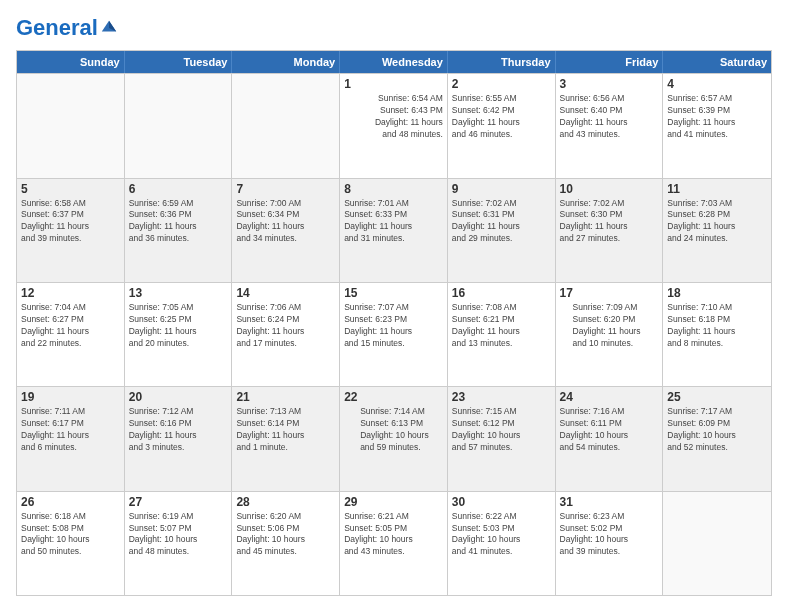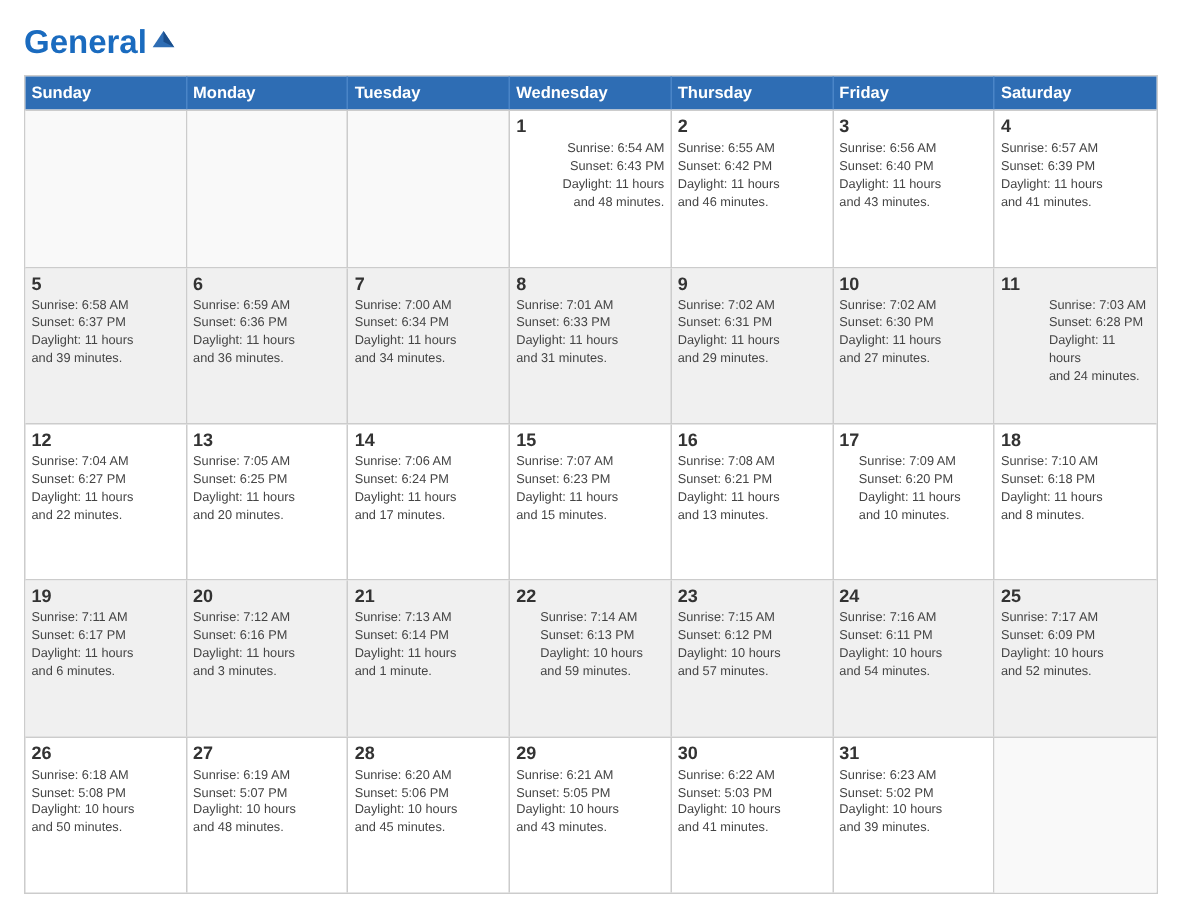--- a/index.html
+++ b/index.html
@@ -63,21 +63,21 @@
     .cal-header {
       display: grid;
       grid-template-columns: repeat(7, 1fr);
       background: #2e6db4;
     }
     .cal-header-cell {
       color: #fff;
       font-size: 11px;
       font-weight: bold;
       padding: 5px 4px;
-      text-align: left;
+      text-align: right;
       border-right: 1px solid #4a85c7;
     }
     .cal-header-cell:last-child { border-right: none; }
     .cal-body {
       display: flex;
       flex-direction: column;
       flex: 1;
     }
     .cal-row {
       display: grid;
@@ -128,22 +128,22 @@
     </div>
     <div class="title-block">
       <div class="month-title"></div>
       <div class="location"></div>
     </div>
   </div>
 
   <div class="calendar">
     <div class="cal-header">
     <div class="cal-header-cell">Sunday</div>
+        <div class="cal-header-cell">Tuesday</div>
         <div class="cal-header-cell">Monday</div>
-        <div class="cal-header-cell">Tuesday</div>
         <div class="cal-header-cell">Wednesday</div>
         <div class="cal-header-cell">Thursday</div>
         <div class="cal-header-cell">Friday</div>
         <div class="cal-header-cell">Saturday</div>
       </div>
     <div class="cal-body">
     <div class="cal-row">
           <div class="cal-cell empty"></div>
           <div class="cal-cell empty"></div>
           <div class="cal-cell empty"></div>
@@ -214,21 +214,21 @@
           </div>
           <div class="cal-cell shaded">
             <div class="day-number">10</div>
             <div class="day-info" style="white-space: pre-line;">Sunrise: 7:02 AM
 Sunset: 6:30 PM
 Daylight: 11 hours
 and 27 minutes.</div>
           </div>
           <div class="cal-cell shaded">
             <div class="day-number">11</div>
-            <div class="day-info" style="white-space: pre-line; margin-left: 32px;">Sunrise: 7:03 AM
+            <div class="day-info" style="white-space: pre-line;">Sunrise: 7:03 AM
 Sunset: 6:28 PM
 Daylight: 11 hours
 and 24 minutes.</div>
           </div>
         </div>
         <div class="cal-row">
           <div class="cal-cell">
             <div class="day-number">12</div>
             <div class="day-info" style="white-space: pre-line;">Sunrise: 7:04 AM
 Sunset: 6:27 PM

